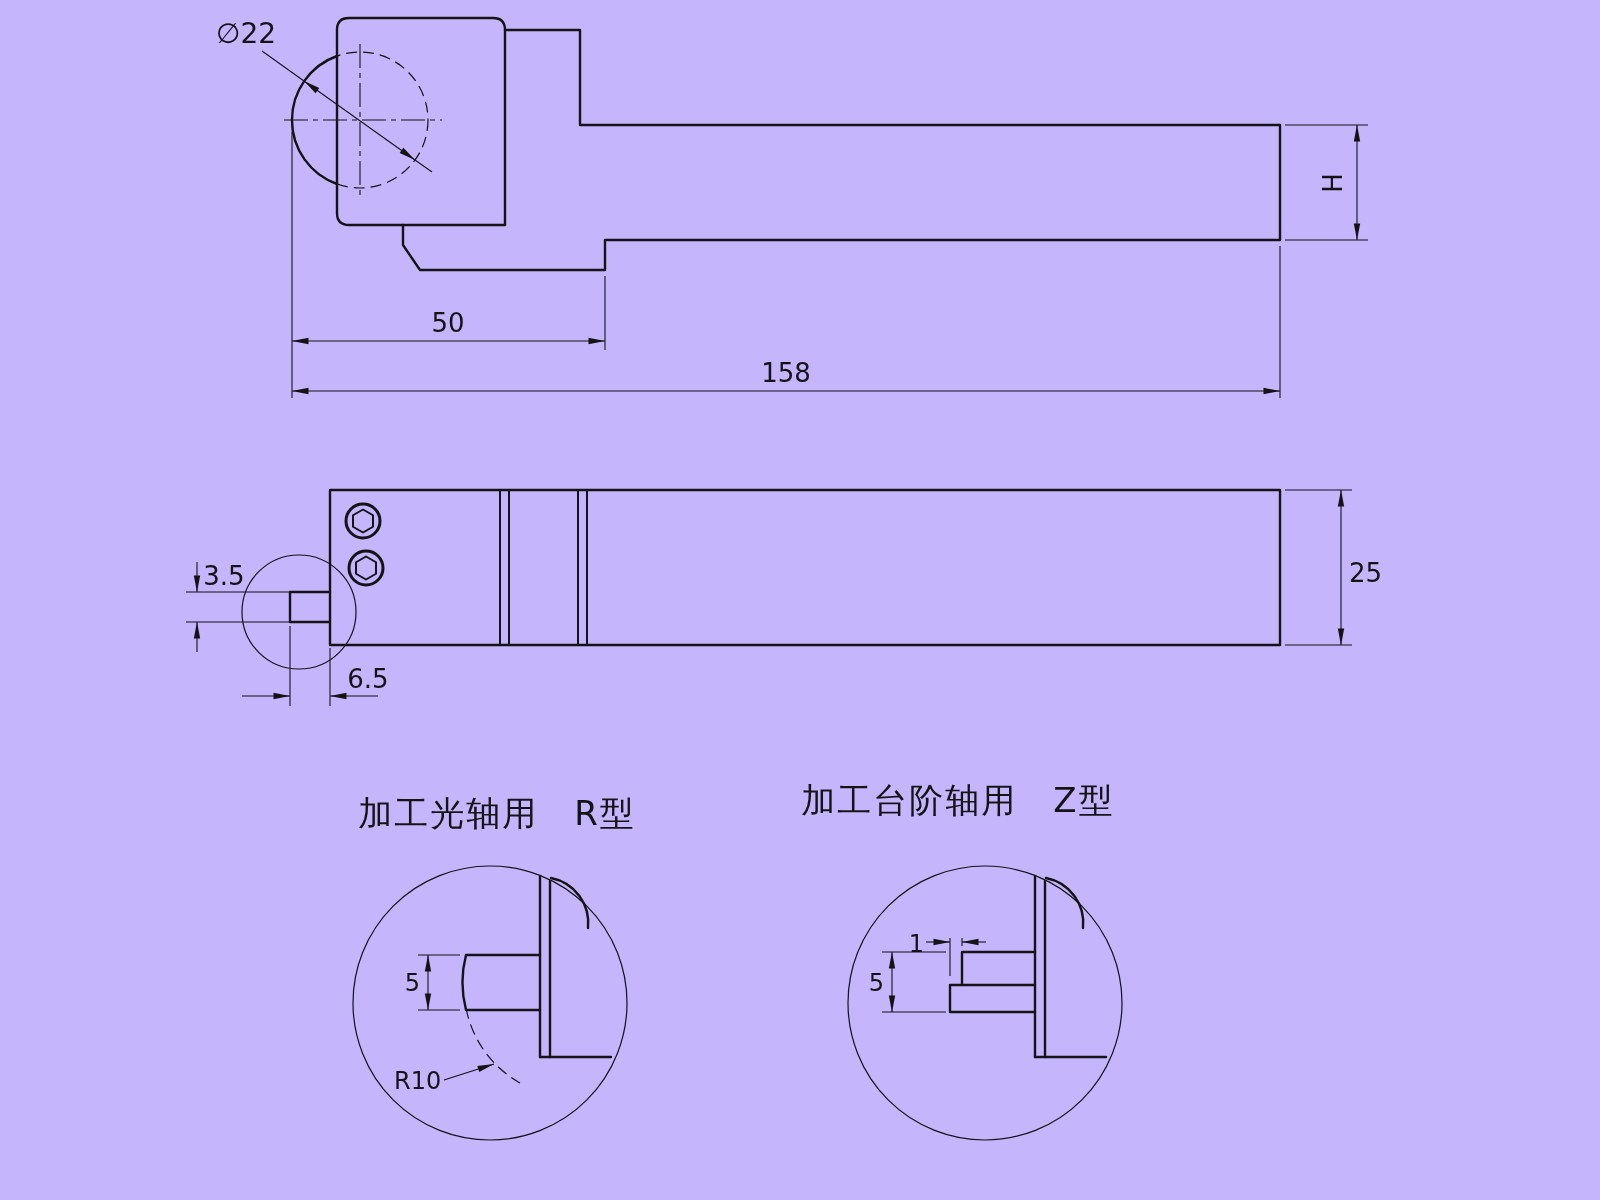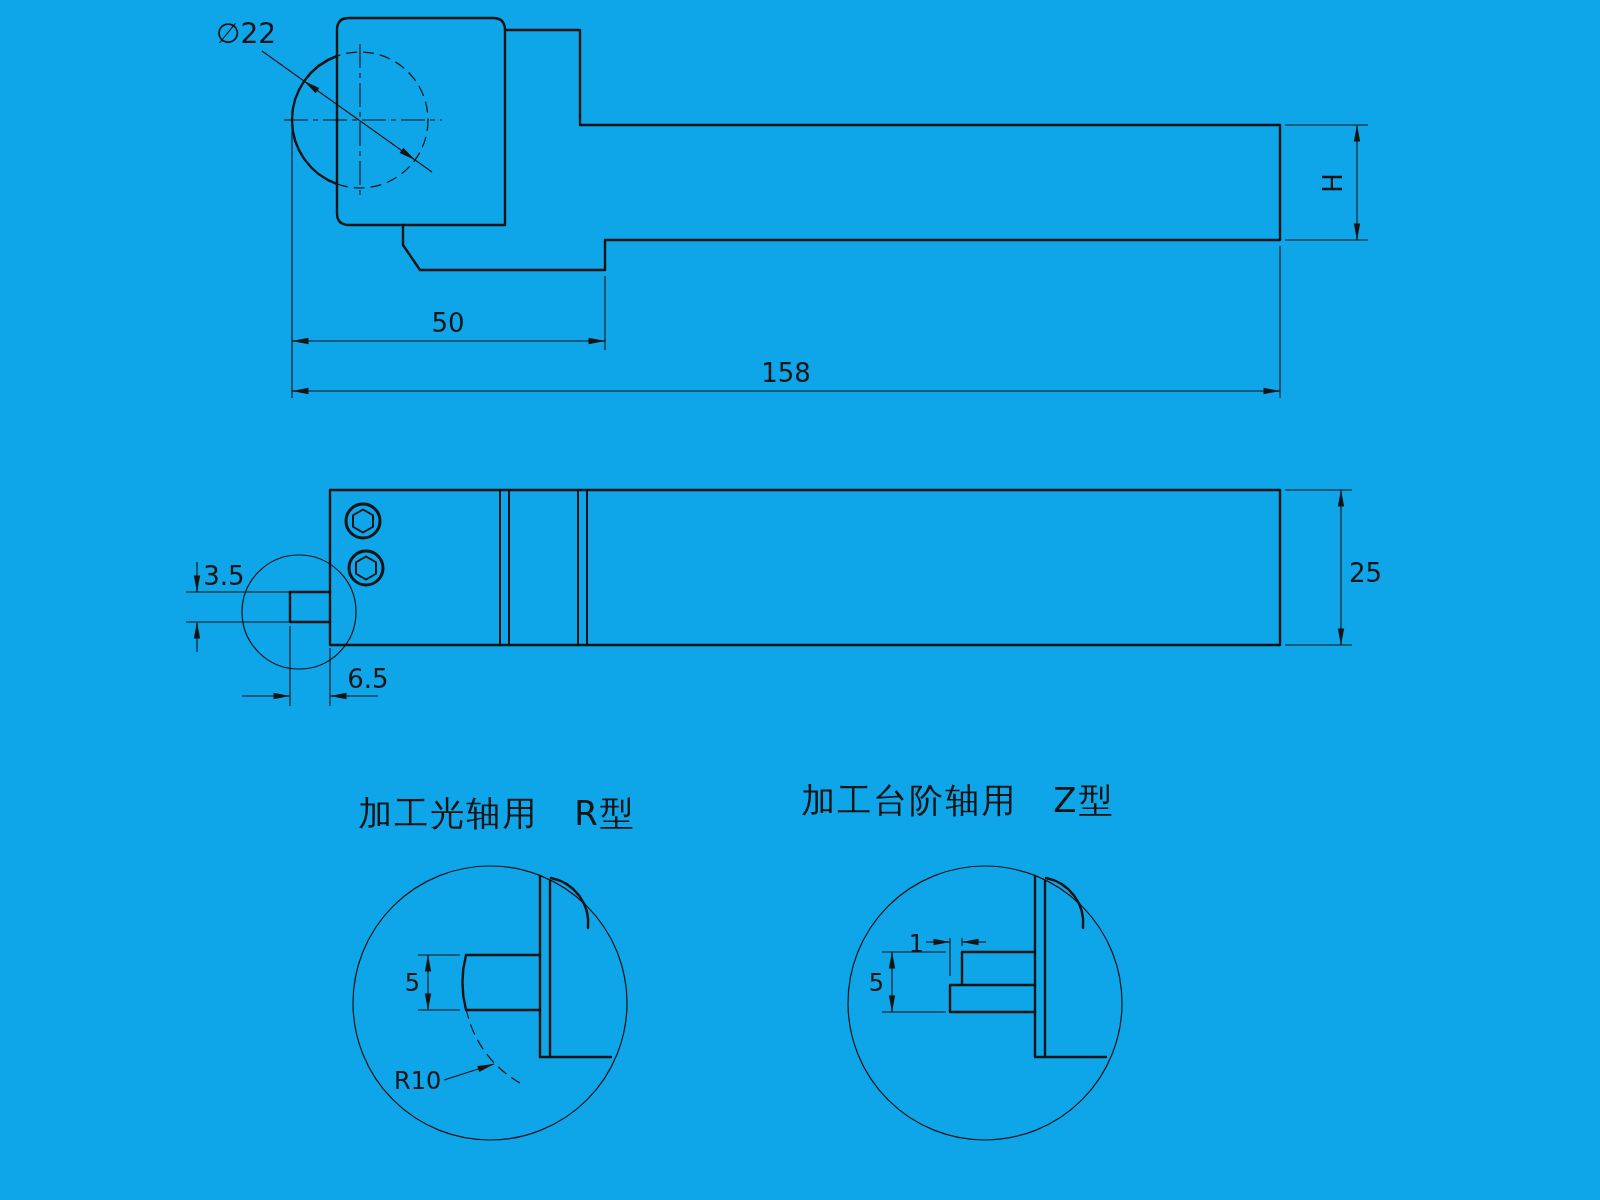--- a/index.html
+++ b/index.html
@@ -1,16 +1,16 @@
 <!DOCTYPE html>
 <html><head>
 <meta charset="utf-8">
 <style>
   html,body{margin:0;padding:0;background:#ffffff;}
-  .stage{width:1600px;height:1200px;position:relative;background:#0ea5e9;}
+  .stage{width:1600px;height:1200px;position:relative;background:#c4b5fd;}
   svg{display:block;}
   .ol{fill:none;stroke:#141414;stroke-width:2.4;stroke-linejoin:round;stroke-linecap:round;}
   .ol2{fill:none;stroke:#141414;stroke-width:2;stroke-linejoin:round;}
   .scr{fill:none;stroke:#141414;stroke-width:3;}
   .hex{fill:none;stroke:#141414;stroke-width:2;stroke-linejoin:round;}
   .th{fill:none;stroke:#141414;stroke-width:1.1;}
   .cl{fill:none;stroke:#141414;stroke-width:1.1;stroke-dasharray:24 5 5 5;}
   .hd{fill:none;stroke:#141414;stroke-width:1.2;stroke-dasharray:11 6;}
   .dc{fill:none;stroke:#141414;stroke-width:1.2;}
   text{fill:#141414;font-family:"DejaVu Sans",sans-serif;}

